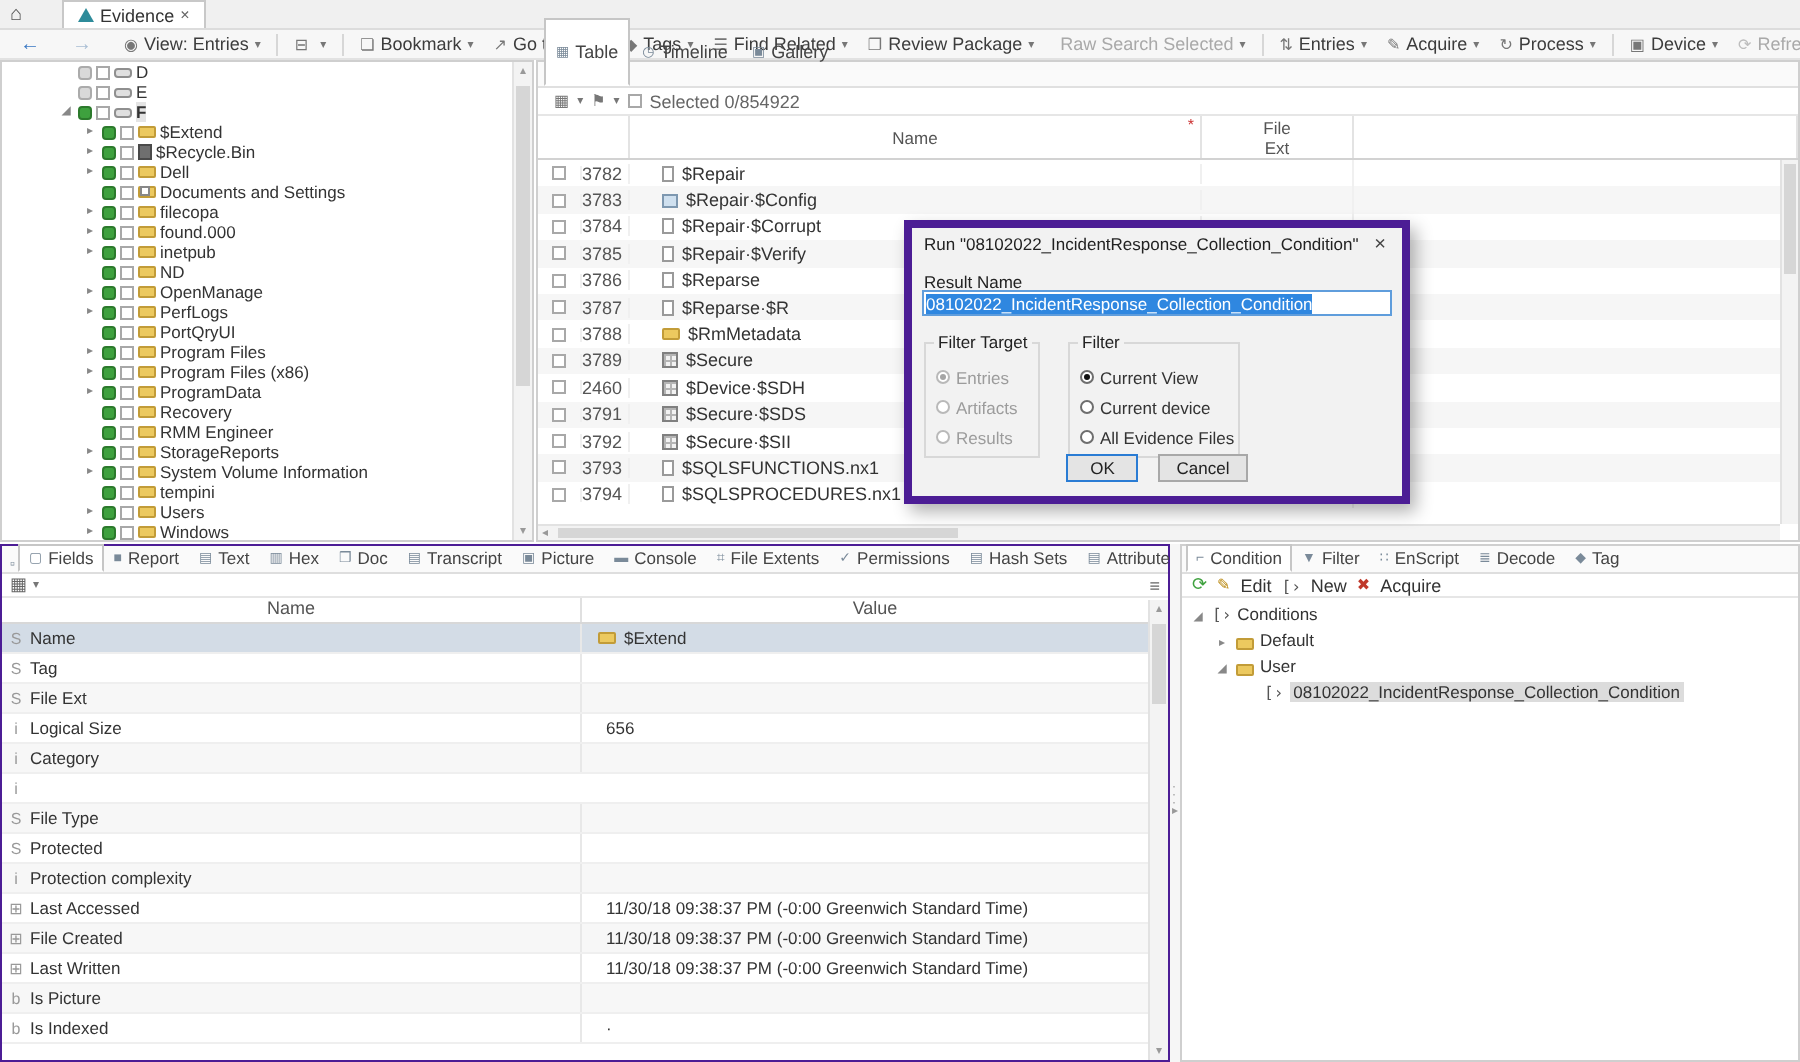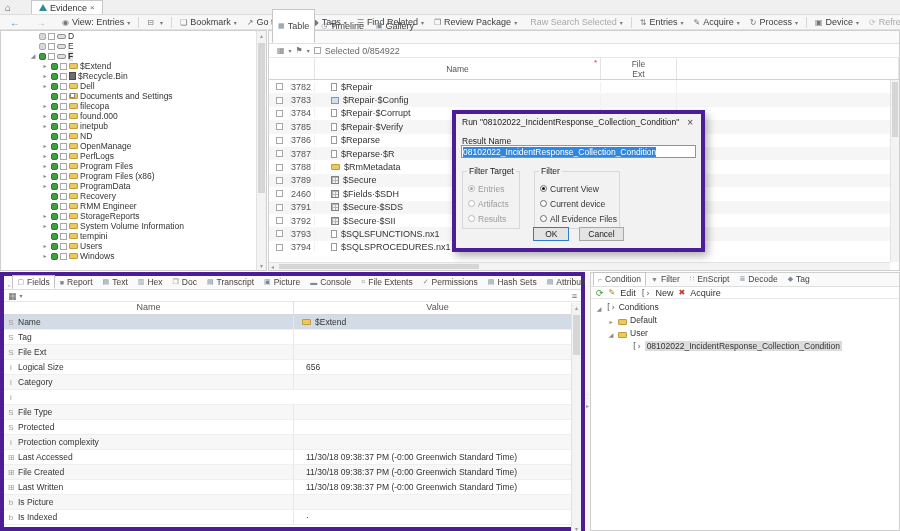--- a/index.html
+++ b/index.html
@@ -88,21 +88,21 @@
 .radio{width:7px;height:7px;min-width:7px;border:1px solid #6e6e6e;border-radius:50%;background:#fff;position:relative}
 .ropt[data-on="1"] .radio::after{content:"";position:absolute;left:1px;top:1px;width:3px;height:3px;border-radius:50%;background:#111}
 .ropt[data-dis="1"]{color:#9c9c9c}
 .ropt[data-dis="1"] .radio{border-color:#b9b9b9}
 .ropt[data-dis="1"] .radio::after{background:#a5a5a5}
 .dbtns{position:absolute;left:0;right:0;bottom:7px;display:flex;justify-content:center;gap:10px}
 .btn{height:14px;min-width:36px;background:#e4e4e4;border:1px solid #a8a8a8;font-size:8.5px;color:#222;padding:0 8px}
 .btn.default{border-color:#2a7cd4}
 
 
-#fields-panel{position:absolute;left:0;top:272px;width:585px;height:259px;border:4px solid #4c1d95;background:#fff}
+#fields-panel{position:absolute;left:0;top:272px;width:585px;height:259px;border:1px solid #4c1d95;background:#fff}
 #cond-panel{position:absolute;left:590px;top:272px;width:310px;height:259px;border:1px solid #cfcfcf;background:#fff}
 #bsplit{position:absolute;left:585px;top:272px;width:5px;height:259px;background:#f6f6f6}
 #bsplit .dots{position:absolute;left:1px;top:120px;color:#999;font-size:6px;line-height:4px}
 .ftabs{height:14px;display:flex;align-items:flex-end;border-bottom:1px solid #dedede;background:#fafafa;padding-left:2px;white-space:nowrap}
 .ftabs .ptab{font-size:8.5px;padding:0 4px;height:14px}
 .lockwrap{display:inline-flex;align-items:center;gap:3px;margin-left:14px;color:#444;height:14px}
 .ftools{height:12px;display:flex;align-items:center;border-bottom:1px solid #e6e6e6;padding:0 4px;color:#666;gap:3px}
 .ftools .spacer{flex:1}
 #fhead{height:13px;display:flex;border-bottom:1px solid #d8d8d8;color:#555;text-align:center}
 #fhead .fhn{width:290px;border-right:1px solid #e0e0e0}
@@ -361,20 +361,27 @@
       </div>
 
       <div class="trow" data-name="tree-item" data-lvl="1" data-b="0" data-sel="0">
         <span class="exp" data-name="expand-arrow-icon">▸</span>
         <span class="inc" data-name="include-toggle-icon" data-inc="g"></span>
         <span class="cb" data-name="tree-checkbox"></span>
         <span class="tico" data-name="tree-item-icon" data-ico="folder"></span>
         <span class="lbl" data-name="tree-item-label">PerfLogs</span>
       </div>
 
+      <div class="trow" data-name="tree-item" data-lvl="1" data-b="0" data-sel="0">
+        <span class="exp" data-name="expand-arrow-icon"></span>
+        <span class="inc" data-name="include-toggle-icon" data-inc="g"></span>
+        <span class="cb" data-name="tree-checkbox"></span>
+        <span class="tico" data-name="tree-item-icon" data-ico="folder"></span>
+        <span class="lbl" data-name="tree-item-label">PortQryUI</span>
+      </div>
 
       <div class="trow" data-name="tree-item" data-lvl="1" data-b="0" data-sel="0">
         <span class="exp" data-name="expand-arrow-icon">▸</span>
         <span class="inc" data-name="include-toggle-icon" data-inc="g"></span>
         <span class="cb" data-name="tree-checkbox"></span>
         <span class="tico" data-name="tree-item-icon" data-ico="folder"></span>
         <span class="lbl" data-name="tree-item-label">Program Files</span>
       </div>
 
       <div class="trow" data-name="tree-item" data-lvl="1" data-b="0" data-sel="0">
@@ -592,21 +599,21 @@
         <span class="tc3" data-name="file-ext-cell"></span>
       </div>
 
       <div class="trw" data-name="table-row">
         <span class="tc0">
           <span class="cb" data-name="row-checkbox"></span>
         </span>
         <span class="tc1" data-name="row-number">2460</span>
         <span class="tc2">
           <span class="tico" data-name="file-type-icon" data-ico="grid"></span>
-          <span data-name="entry-name">$Fields·$SDH</span>
+          <span data-name="entry-name">$Device·$SDH</span>
         </span>
         <span class="tc3" data-name="file-ext-cell"></span>
       </div>
 
       <div class="trw" data-name="table-row">
         <span class="tc0">
           <span class="cb" data-name="row-checkbox"></span>
         </span>
         <span class="tc1" data-name="row-number">3791</span>
         <span class="tc2">

